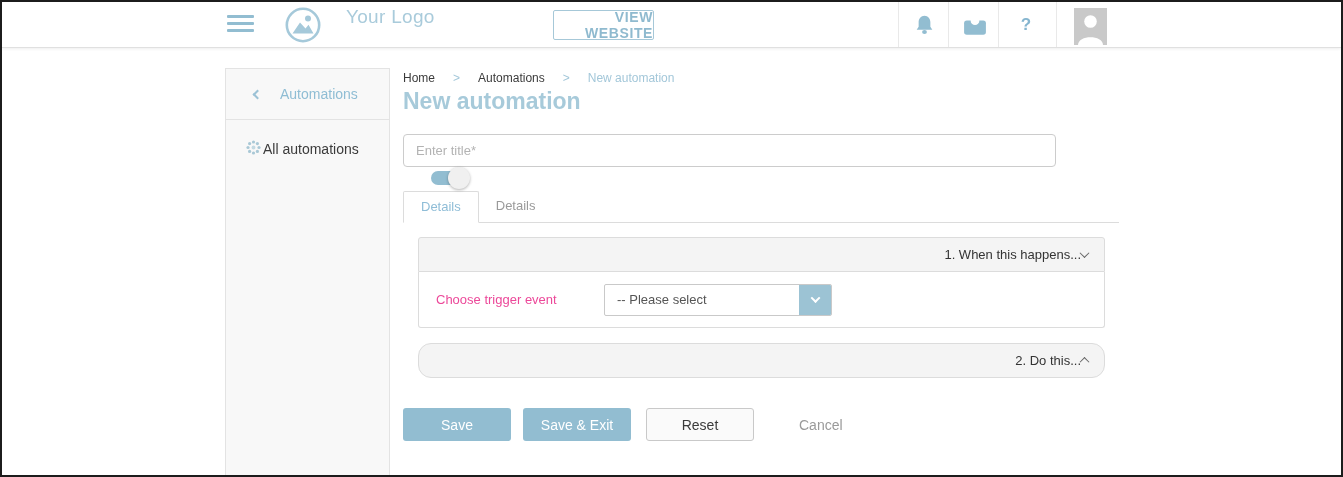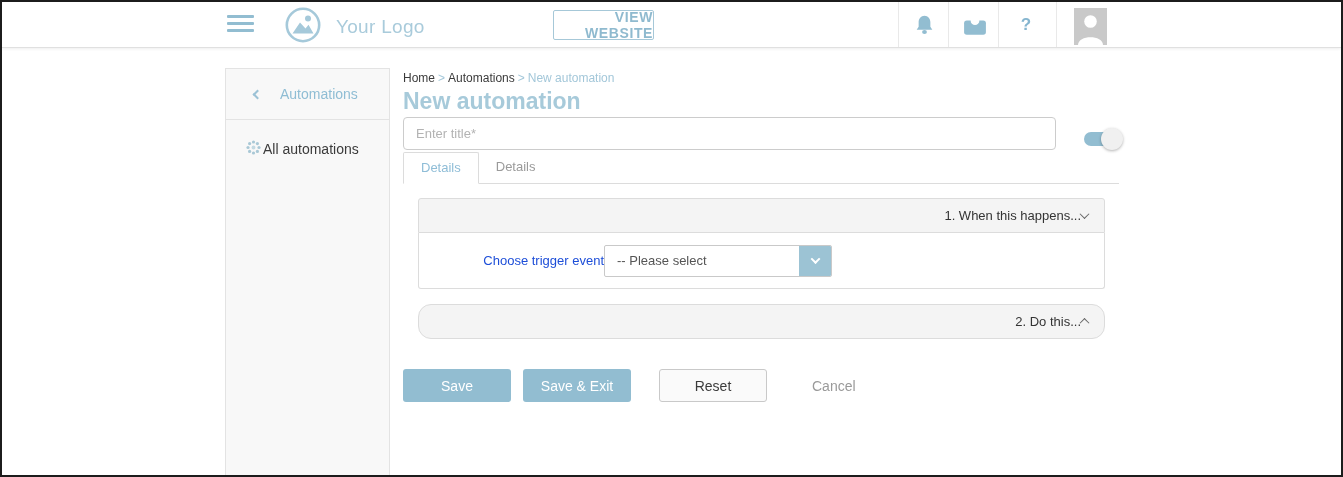--- a/index.html
+++ b/index.html
@@ -5,21 +5,21 @@
   * { margin:0; padding:0; box-sizing:border-box; }
   html,body { background:#fff; }
   body { font-family:"Liberation Sans", sans-serif; }
   .page { position:relative; width:1343px; height:477px; border:2px solid #1c1c1c; background:#fff; overflow:hidden; }
 
   
   .header { position:absolute; top:0; left:0; right:0; height:46px; background:#fff;
             border-bottom:1px solid #e0e0e0; box-shadow:0 1px 3px rgba(0,0,0,.07); z-index:5; }
   .hamburger { position:absolute; left:225px; top:13px; width:27px; cursor:pointer; }
   .hamburger div { height:3px; background:#92bdd1; border-radius:1px; margin-bottom:4px; }
-  .logo { position:absolute; left:282px; top:4px; display:flex; align-items:center; gap:14px; }
+  .logo { position:absolute; left:282px; top:4px; display:flex; gap:24px; }
   .logo-text { font-size:19px; color:#a9cbdb; letter-spacing:.3px; }
   .view-website { position:absolute; left:551px; top:8px; width:101px; height:30px; background:#fff;
                   border:1px solid #a6c8d8; border-radius:2px; color:#8fbacf; font-size:14px;
                   letter-spacing:.6px; font-weight:600; display:flex; align-items:center; justify-content:center; cursor:pointer;text-align:right; }
   .hdiv { position:absolute; top:0; bottom:0; width:1px; background:#e9e9e9; }
   .hicon { position:absolute; display:flex; align-items:center; justify-content:center; width:28px; height:28px; cursor:pointer; }
   .help-glyph { font-size:17px; font-weight:700; color:#85b5cf; }
   .avatar { position:absolute; left:1072px; top:6px; width:33px; height:37px; background:#c9c9c9; overflow:hidden; cursor:pointer; }
 
   
@@ -27,27 +27,27 @@
              border:1px solid #e3e3e3; border-bottom:none; }
   .sidebar-header { height:51px; border-bottom:1px solid #e3e3e3; display:flex; align-items:center;
                     padding-left:28px; gap:19px; cursor:pointer; }
   .sidebar-title { color:#8fbdd4; font-size:14px; }
   .chev { display:inline-block; width:7px; height:7px; border-left:2px solid #9cc2d6; border-bottom:2px solid #9cc2d6; transform:rotate(45deg); }
   .sidebar-item { margin-top:11px; height:36px; display:flex; align-items:center; padding-left:18px; 
                   font-size:14px; color:#3b3b3b; cursor:pointer; }
 
   
   .main { position:absolute; left:401px; top:46px; width:716px; }
-  .breadcrumb { margin-top:23px; display:flex; align-items:center; gap:3px; font-size:12px; color:#3b3b3b; }
+  .breadcrumb { margin-top:23px; display:flex; align-items:center; gap:18px; font-size:12px; color:#3b3b3b; }
   .crumb { cursor:pointer; }
   .crumb-sep { color:#a3c7d9; font-size:12px; }
   .crumb-current { color:#a3c7d9; }
   .page-title { margin-top:3px; font-size:23px; font-weight:700; color:#a7cada; }
 
-  .title-row { margin-top:2px; display:flex; align-items:flex-end; }
+  .title-row { margin-top:19px; display:flex; align-items:flex-start;flex-direction:column; }
   .title-input { width:653px; height:33px; border:1px solid #ccc; border-radius:4px; padding:0 12px;
                  font-size:13px; color:#444; font-family:"Liberation Sans", sans-serif; outline:none; }
   .title-input::placeholder { color:#b3b3b3; }
   .toggle { position:relative; width:34px; height:22px; margin-left:28px; cursor:pointer; }
   .toggle-track { position:absolute; left:0; top:4px; width:33px; height:14px; border-radius:7px; background:#92bdd1; }
   .toggle-knob { position:absolute; right:-5px; top:0; width:22px; height:22px; border-radius:50%;
                  background:#f0f0f0; box-shadow:0 1px 3px rgba(0,0,0,.3); }
 
   .tabs { margin-top:2px; display:flex; border-bottom:1px solid #dcdcdc; height:32px; }
   .tab { padding:0 17px; line-height:30px; font-size:13px; cursor:pointer; }
@@ -58,34 +58,34 @@
   .tab-content { padding:14px 14px 0 15px; }
   .section-header { height:35px; background:#f4f4f4; border:1px solid #dcdcdc; border-radius:3px;
                     display:flex; align-items:center; justify-content:flex-end; padding:0 16px;
                     font-size:13px; color:#333; cursor:pointer; }
   .section-header.open { border-radius:3px 3px 0 0; }
   .chev-sm { display:inline-block; width:7px; height:7px; border-right:1.5px solid #666; border-bottom:1.5px solid #666; }
   .chev-sm.down { transform:rotate(45deg) translate(-1px,-1px); }
   .chev-sm.up { transform:rotate(-135deg) translate(-1px,-1px); }
   .section-panel { border:1px solid #dcdcdc; border-top:none; height:56px; background:#fff;
                    display:flex; align-items:center; padding-left:17px; border-radius:0 0 3px 3px; }
-  .trigger-label { width:168px; font-size:13px; color:#1d4ed8;text-align:right; }
+  .trigger-label { width:168px; font-size:13px; color:#ec4899; }
   .select { display:flex; width:228px; height:32px; border:1px solid #c9c9c9; border-radius:2px;
             overflow:hidden; background:#fff; cursor:pointer; }
   .select-value { flex:1; padding:0 12px; line-height:30px; font-size:13px; color:#555; }
   .select-btn { width:32px; background:#9cc3d4; display:flex; align-items:center; justify-content:center; }
   .chev-w { display:inline-block; width:7px; height:7px; border-right:2px solid #fff; border-bottom:2px solid #fff; transform:rotate(45deg) translate(-1px,-1px); }
   .section2 { margin-top:15px;border-radius:13px; }
 
   .buttons-row { margin-top:30px; display:flex; align-items:center; }
   .btn { width:108px; height:33px; border-radius:3px; font-size:14px; display:flex; align-items:center;
          justify-content:center; cursor:pointer; font-family:"Liberation Sans", sans-serif; }
   .btn-primary { background:#92bdd1; color:#fff; border:none; }
   .btn-save { margin-right:12px; }
-  .btn-save-exit { margin-right:28px; }
+  .btn-save-exit { margin-right:15px; }
   .btn-reset { background:#fafafa; border:1px solid #c9c9c9; color:#3b3b3b; margin-right:45px; }
   .btn-cancel { color:#9a9a9a; font-size:14px; cursor:pointer; }
 </style>
 </head>
 <body>
 
 <div class="page">
 
   <div class="header">
     <div class="hamburger">

